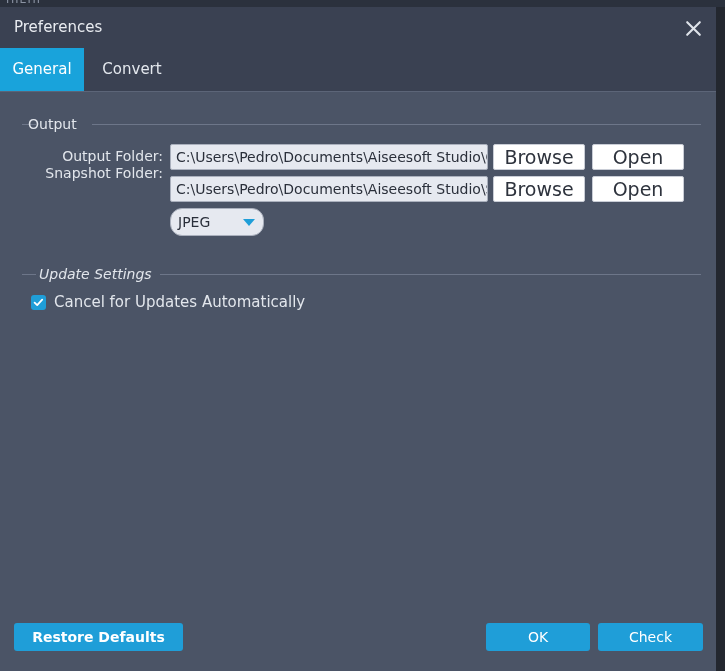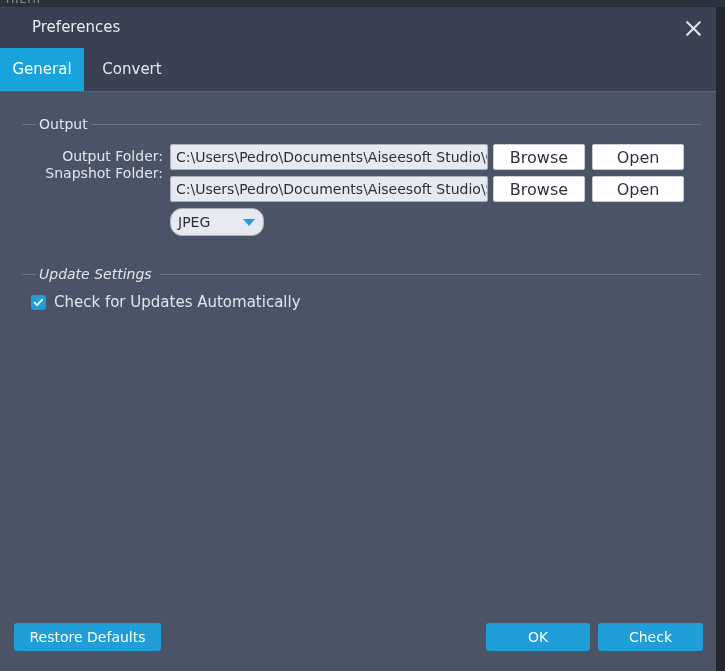--- a/index.html
+++ b/index.html
@@ -56,21 +56,20 @@
     width: 716px; height: 41px;
     background: #3a4152;
   }
   #title-text {
     position: absolute;
     left: 14px; top: 0;
     height: 41px;
     line-height: 41px;
     font-size: 15px;
     color: #e9ecf1;
-    margin-left: 18px;
   }
   #close-btn {
     position: absolute;
     right: 8px; top: 6px;
     width: 30px; height: 30px;
     display: flex;
     align-items: center;
     justify-content: center;
     cursor: pointer;
   }
@@ -153,21 +152,21 @@
     line-height: 24px;
     cursor: text;
   }
   .plain-btn {
     position: absolute;
     box-sizing: border-box;
     background: #ffffff;
     border: 1px solid #c9cdd6;
     border-radius: 2px;
     font-family: "DejaVu Sans", "Liberation Sans", sans-serif;
-    font-size: 16px;
+    font-size: 19px;
     color: #2e333d;
     text-align: center;
     cursor: pointer;
     padding: 0;
   }
 
   
   #snapshot-format-combo {
     position: absolute;
     box-sizing: border-box;
@@ -226,21 +225,21 @@
     background: #1f9ed8;
     border: none;
     border-radius: 3px;
     font-family: "DejaVu Sans", "Liberation Sans", sans-serif;
     font-size: 14px;
     color: #ffffff;
     text-align: center;
     cursor: pointer;
     padding: 0;
   }
-  #restore-defaults-button { left: 14px;  top: 531px; width: 147px; height: 28px; }
+  #restore-defaults-button { left: 14px;  top: 531px; width: 169px; height: 28px; font-weight: bold; }
   #ok-button              { left: 486px; top: 531px; width: 104px; height: 28px; }
   #cancel-button          { left: 598px; top: 531px; width: 105px; height: 28px; }
 </style>
 </head>
 <body>
 
 <div id="top-bleed">
   <div class="glyphs">ПІЕПІ</div>
 </div>
 <div id="right-bleed"></div>
@@ -258,21 +257,21 @@
 
   <div id="tabbar">
     <div class="tab" id="tab-convert">Convert</div>
     <div class="tab active" id="tab-general">General</div>
   </div>
   <div id="tab-underline"></div>
 
   <div id="content">
 
     <div class="group-rule" style="left:22px; top:32px; width:14px;"></div>
-    <div class="group-label" style="left:39px; top:24px;">Output</div>
+    <div class="group-label" style="left:28px; top:24px;">Output</div>
     <div class="group-rule" style="left:92px; top:32px; width:609px;"></div>
 
     <div class="field-label" style="left:23px; top:56px; width:140px;">Output Folder:</div>
     <div class="text-input" style="left:170px; top:52px; width:318px; height:26px;">C:\Users\Pedro\Documents\Aiseesoft Studio\Output</div>
     <button class="plain-btn" style="left:493px; top:52px; width:92px; height:26px;">Browse</button>
     <button class="plain-btn" style="left:592px; top:52px; width:92px; height:26px;">Open</button>
 
     <div class="field-label" style="left:23px; top:73px; width:140px;">Snapshot Folder:</div>
     <div class="text-input" style="left:170px; top:84px; width:318px; height:26px;">C:\Users\Pedro\Documents\Aiseesoft Studio\Snapshot</div>
     <button class="plain-btn" style="left:493px; top:84px; width:92px; height:26px;">Browse</button>
@@ -286,21 +285,21 @@
     <div class="group-rule" style="left:22px; top:182px; width:14px;"></div>
     <div class="group-label" style="left:39px; top:174px;font-style:italic;">Update Settings</div>
     <div class="group-rule" style="left:160px; top:182px; width:541px;"></div>
 
     <div id="update-check-row">
       <span id="update-checkbox">
         <svg width="11" height="11" viewBox="0 0 11 11" aria-hidden="true">
           <path d="M1.6 5.6 L4.2 8.1 L9.2 2.7" fill="none" stroke="#ffffff" stroke-width="1.8" stroke-linecap="round" stroke-linejoin="round"></path>
         </svg>
       </span>
-      <span id="update-check-label">Check for Updates Automatically</span>
+      <span id="update-check-label">Cancel for Updates Automatically</span>
     </div>
 
     <button class="accent-btn" id="restore-defaults-button">Restore Defaults</button>
     <button class="accent-btn" id="ok-button">OK</button>
     <button class="accent-btn" id="cancel-button">Check</button>
 
   </div>
 </div>
 
 </body></html>

